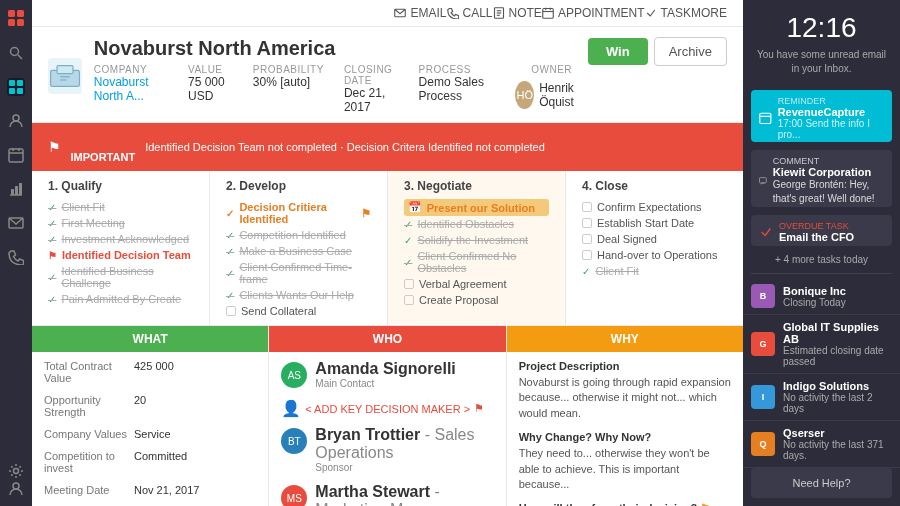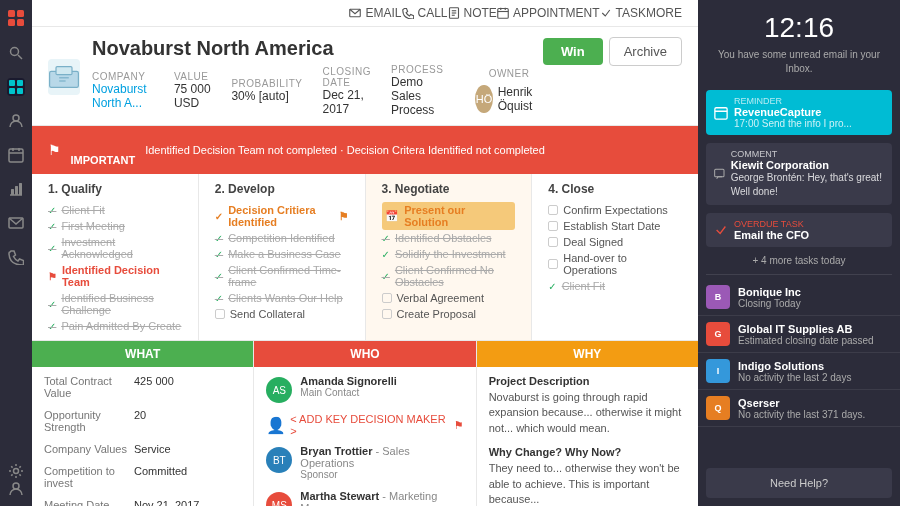--- a/index.html
+++ b/index.html
@@ -54,21 +54,21 @@
       padding: 10px 16px 8px;
       background: #fff;
       border-bottom: 1px solid #e8e8e8;
       display: flex;
       align-items: flex-start;
       justify-content: space-between;
     }
     .deal-header-left { display: flex; align-items: center; gap: 12px; }
     .deal-icon { width: 44px; height: 36px; background: #e8f4f8; border-radius: 4px; display: flex; align-items: center; justify-content: center; color: #5b9fbf; font-size: 18px; }
     .deal-title { font-size: 20px; font-weight: 600; color: #333; }
-    .deal-meta { display: flex; gap: 20px; margin-top: 4px; align-items: center; }
+    .deal-meta { display: flex; gap: 20px; margin-top: 4px; }
     .meta-item { display: flex; flex-direction: column; }
     .meta-label { font-size: 10px; color: #999; text-transform: uppercase; letter-spacing: 0.5px; }
     .meta-value { font-size: 12px; color: #333; font-weight: 500; }
     .meta-value.link { color: #00a0e0; cursor: pointer; }
     .deal-header-right { display: flex; gap: 6px; align-items: center; }
     .btn-win { background: #4caf50; color: #fff; border: none; padding: 6px 18px; border-radius: 4px; cursor: pointer; font-size: 13px; font-weight: 600; }
     .btn-archive { background: #fff; color: #555; border: 1px solid #ccc; padding: 6px 14px; border-radius: 4px; cursor: pointer; font-size: 13px; }
     .owner-info { display: flex; align-items: center; gap: 6px; }
     .owner-avatar { width: 28px; height: 28px; border-radius: 50%; background: #c5a87a; display: flex; align-items: center; justify-content: center; font-size: 11px; color: #fff; overflow: hidden; }
 
@@ -141,32 +141,32 @@
     .col-body { padding: 8px 12px; font-size: 11px; color: #444; }
     .field-row { display: flex; margin-bottom: 10px; }
     .field-label { width: 90px; color: #777; font-size: 11px; flex-shrink: 0; }
     .field-value { color: #333; font-size: 11px; font-weight: 500; }
     .contact-item { display: flex; align-items: flex-start; gap: 8px; margin-bottom: 10px; }
     .contact-avatar { width: 26px; height: 26px; border-radius: 50%; display: flex; align-items: center; justify-content: center; font-size: 10px; color: #fff; flex-shrink: 0; margin-top: 2px; }
     .avatar-green { background: #27ae60; }
     .avatar-blue { background: #2980b9; }
     .avatar-red { background: #e74c3c; }
     .contact-info { flex: 1; }
-    .contact-name { font-weight: 600; font-size: 11px; color: #333; }
+    .contact-name { font-weight: 600; font-size: 16px; color: #333; }
     .contact-role { font-size: 10px; color: #888; }
     .contact-sub { font-size: 10px; color: #888; }
     .add-decision-maker { color: #e74c3c; font-size: 11px; cursor: pointer; display: flex; align-items: center; gap: 4px; margin-bottom: 8px; }
     .why-section { margin-bottom: 10px; }
     .why-title { font-weight: 700; font-size: 11px; color: #333; margin-bottom: 3px; }
     .why-text { font-size: 11px; color: #555; line-height: 1.4; }
     .why-link { color: #00a0e0; cursor: pointer; font-size: 11px; }
 
     
     .right-sidebar {
-      width: 202px;
+      width: 157px;
       background: #2c2c3a;
       color: #fff;
       display: flex;
       flex-direction: column;
       overflow-y: auto;
       flex-shrink: 0;
     }
     .rs-clock { padding: 12px 12px 4px; text-align: center; }
     .rs-time { font-size: 28px; font-weight: 300; color: #fff; }
     .rs-email-note { font-size: 10px; color: #aaa; text-align: center; padding: 0 12px 10px; line-height: 1.4; }

